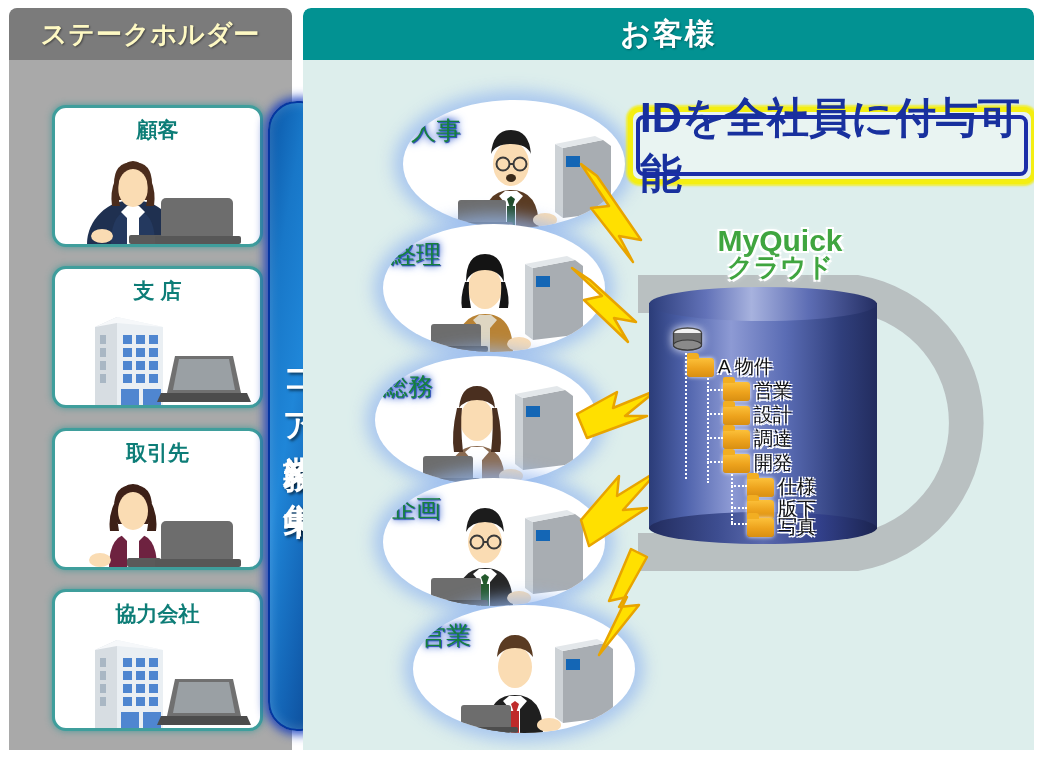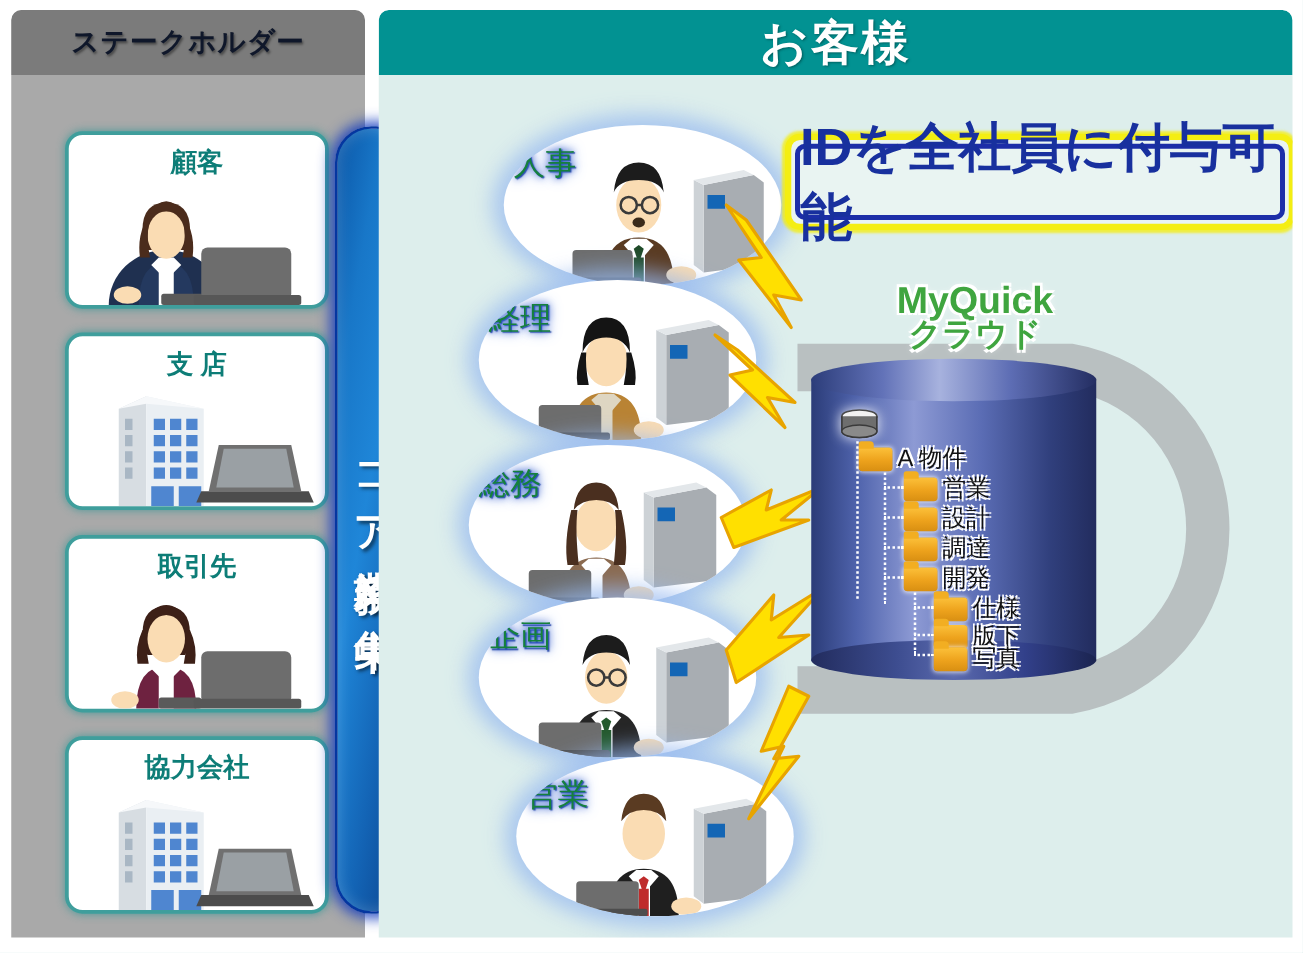--- a/index.html
+++ b/index.html
@@ -10,21 +10,21 @@
   #stakeholder-panel{
     position:absolute;left:9px;top:8px;width:283px;height:742px;
     background:#a9a9a9;border-radius:8px 8px 0 0;overflow:hidden;
   }
   #stakeholder-header{
     position:absolute;left:0;top:0;width:283px;height:52px;
     background:#7b7b7b;border-radius:8px 8px 0 0;
     display:flex;align-items:center;justify-content:center;
   }
   #stakeholder-header .t{
-    color:#0f172a;font-size:22px;font-weight:bold;letter-spacing:1px;
+    color:#fef9c3;font-size:26px;font-weight:bold;letter-spacing:1px;
     text-shadow:1px 1px 2px rgba(0,0,0,.45);
   }
   .sh-card{
     position:absolute;left:43px;width:205px;height:136px;
     background:#ffffff;border:3px solid #3f9e9c;border-radius:14px;
     box-shadow:0 0 7px rgba(60,150,150,.85);overflow:hidden;
   }
   .sh-card .lbl{
     position:absolute;left:0;right:0;top:8px;text-align:center;
     color:#0d7d77;font-size:21px;font-weight:bold;z-index:6;
@@ -55,21 +55,21 @@
   #customer-panel{
     position:absolute;left:303px;top:8px;width:731px;height:742px;
     background:#ddeeec;border-radius:8px 8px 0 0;overflow:hidden;
   }
   #customer-header{
     position:absolute;left:0;top:0;width:731px;height:52px;
     background:#029292;border-radius:8px 8px 0 0;
     display:flex;align-items:center;justify-content:center;
   }
   #customer-header .t{
-    color:#ffffff;font-size:38px;font-weight:bold;letter-spacing:2px;
+    color:#ffffff;font-size:30px;font-weight:bold;letter-spacing:2px;
     text-shadow:1px 1px 2px rgba(0,0,0,.35);
   }
 
   
   #flow-arrow{position:absolute;left:305px;top:205px;width:420px;height:420px;}
 
   
   .dept{
     position:absolute;width:222px;height:128px;border-radius:50%;
     background:#ffffff;

